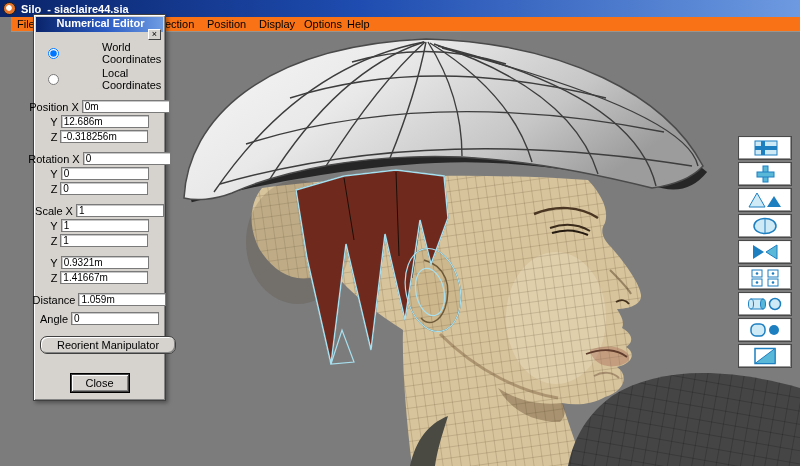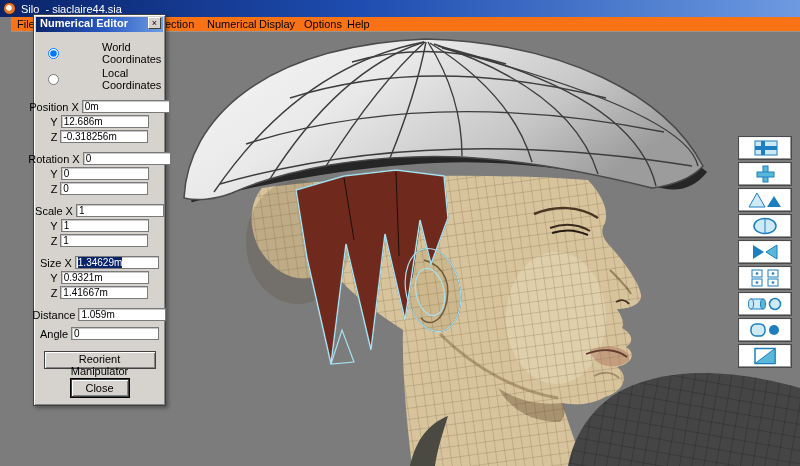--- a/index.html
+++ b/index.html
@@ -6,21 +6,21 @@
   body{
     width:800px;height:466px;position:relative;overflow:hidden;
     font-family:"Liberation Sans", sans-serif;
     background:#7c7c7c;
   }
   
   .titlebar{
     position:absolute;top:0;left:0;width:800px;height:17px;
     background:linear-gradient(90deg,#0a246a 0%,#1e4cb0 45%,#6d9ae0 100%);
     display:flex;align-items:center;padding-left:3px;box-sizing:border-box;
-    color:#fff;font-size:11px;font-weight:normal;white-space:pre;
+    color:#fff;font-size:11px;font-weight:bold;white-space:pre;
   }
   .app-icon{
     width:11px;height:11px;border-radius:50%;margin-right:5px;flex:0 0 auto;
     background:radial-gradient(circle at 45% 45%, #ffffff 0 28%, #e8742a 38% 100%);
     border:1px solid #222;
   }
   .menubar{
     position:absolute;top:17px;left:11px;width:800px;height:14px;
     background:#f97316;border-bottom:1px solid #9a968f;
     font-size:11px;color:#000;
@@ -43,21 +43,21 @@
   
   .dialog{
     position:absolute;left:33px;top:14px;width:133px;box-sizing:border-box;
     background:#d6d3ce;border:1px solid #404040;
     box-shadow:inset 1px 1px 0 #ffffff, inset -1px -1px 0 #848484, 2px 2px 4px rgba(0,0,0,.35);
     font-size:11px;color:#000;
   }
   .dialog-titlebar{
     height:15px;margin:2px;padding:0 2px 0 4px;
     background:linear-gradient(90deg,#0a246a 0%,#2a5bc4 55%,#6f9ce2 100%);
-    display:flex;align-items:flex-start;color:#fff;font-weight:bold;font-size:11px;
+    display:flex;align-items:center;color:#fff;font-weight:bold;font-size:11px;flex-direction:column;
   }
   .dialog-close{
     margin-left:auto;width:13px;height:12px;padding:0;
     background:#d6d3ce;border:1px solid;border-color:#fff #404040 #404040 #fff;
     font-size:9px;line-height:9px;text-align:center;color:#000;cursor:pointer;
     font-family:"Liberation Sans", sans-serif;
   }
   .dialog-body{padding:5px 6px 8px 6px;}
   .radio-row{display:flex;align-items:center;margin:2px 0 2px 8px;cursor:default;gap:39px;}
   .radio-row input{width:11px;height:11px;margin:0 4px 0 0;}
@@ -71,38 +71,38 @@
     font-family:"Liberation Sans", sans-serif;font-size:10px;line-height:11px;color:#000;
   }
   div.field{line-height:11px;overflow:hidden;}
   .hl{background:#0a246a;color:#fff;}
   .dlg-btn{
     display:block;margin:0 auto;height:18px;
     background:#d6d3ce;border:1px solid #404040;
     box-shadow:inset 1px 1px 0 #fff, inset -1px -1px 0 #848484;
     font-family:"Liberation Sans", sans-serif;font-size:11px;color:#000;cursor:pointer;
   }
-  .reorient{margin-top:11px;width:112px;}
+  .reorient{margin-top:11px;width:136px;border-radius:7px;}
   .close-btn{
-    margin-top:10px;width:58px;
+    margin-top:20px;width:58px;
     box-shadow:inset 1px 1px 0 #fff, inset -1px -1px 0 #848484, 0 0 0 1px #000;
   }
 </style>
 </head>
 <body>
 
 <div class="titlebar">
   <span class="app-icon"></span>
   <span>Silo  - siaclaire44.sia</span>
 </div>
 
 <div class="menubar">
   <span class="menu-item" style="left:4px">File</span>
   <span class="menu-item" style="left:136px">Selection</span>
-  <span class="menu-item" style="left:194px">Numerical</span>
+  <span class="menu-item" style="left:194px">Position</span>
   <span class="menu-item" style="left:246px">Display</span>
   <span class="menu-item" style="left:291px">Options</span>
   <span class="menu-item" style="left:334px">Help</span>
 </div>
 
 <svg class="viewport" width="800" height="434" viewBox="0 0 800 434">
   <defs>
     <pattern id="mesh" width="9" height="11" patternUnits="userSpaceOnUse" patternTransform="rotate(-8)">
       <path d="M 9 0 L 0 0 L 0 11" fill="none" stroke="rgba(96,74,44,0.40)" stroke-width="1"></path>
     </pattern>
@@ -318,24 +318,20 @@
           <input class="field" value="1" style="">
         </div>
       <div class="row">
           <span class="lbl">Z</span>
           <input class="field" value="1" style="">
         </div>
     </div>
 
     <div class="group">
       <div class="row">
-          <span class="lbl">Size X</span>
-          <div class="field"><span class="hl">1.34629m</span></div>
-        </div>
-      <div class="row">
           <span class="lbl">Y</span>
           <input class="field" value="0.9321m" style="">
         </div>
       <div class="row">
           <span class="lbl">Z</span>
           <input class="field" value="1.41667m" style="">
         </div>
     </div>
 
     <div class="group">

